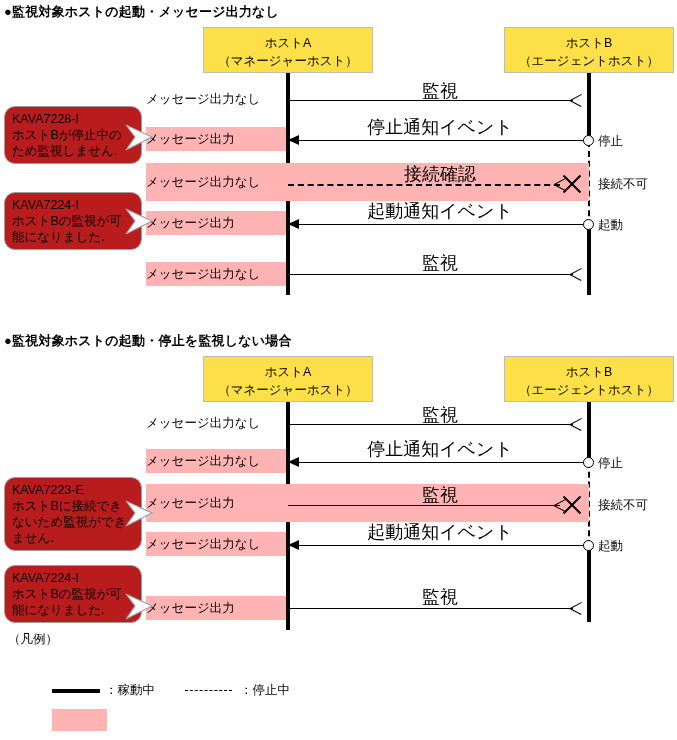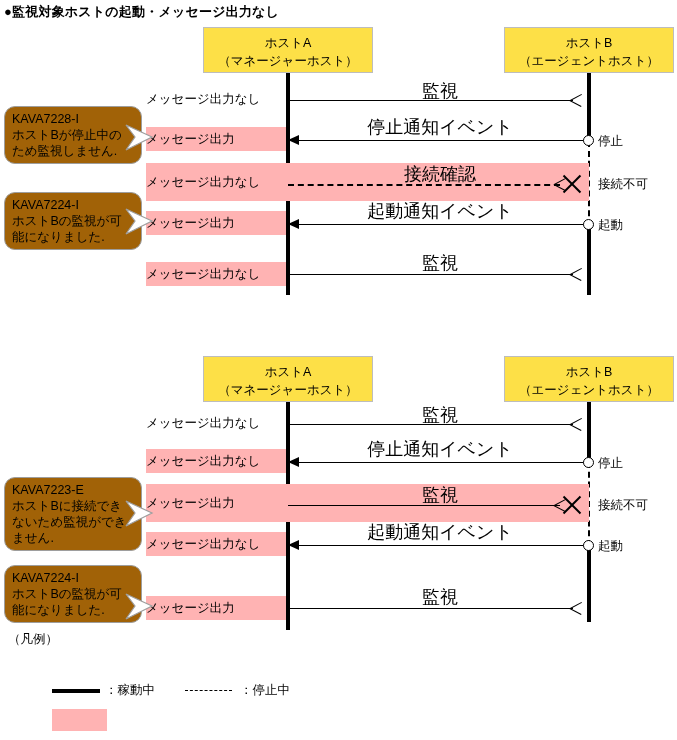--- a/index.html
+++ b/index.html
@@ -137,21 +137,21 @@
     transform-origin:50% 50%;
   }
   .xmark:before{transform:rotate(45deg);}
   .xmark:after{transform:rotate(-45deg);}
 
   
   .callout{
     position:absolute;
     border:1.3px solid #9e9e9e;
     border-radius:11px;
-    background:#a16207;
+    background:#b91c1c;
     box-sizing:border-box;
     font-size:12.5px;
     line-height:16px;
     padding:4px 7px 4px 7px;
     white-space:pre-line;
   }
   
   .callout-tail{
     position:absolute;
     overflow:visible;
@@ -242,20 +242,21 @@
     </svg>
 
     <div class="callout" style="left:4px;top:192px;width:138px;height:58px;">KAVA7224-I
 ホストBの監視が可
 能になりました.</div>
     <svg class="callout-tail" style="left:126px;top:209px;" width="28" height="26">
       <polygon points="0,0 26,12 0,25 9,12" fill="#ffffff" stroke="#9e9e9e" stroke-width="1.2"></polygon>
     </svg>
   </div>
 
+  <div class="sec-title" style="left:4px;top:333px;">●監視対象ホストの起動・停止を監視しない場合</div>
 
   <div class="diagram">
 
     <div class="actor-box" style="left:203px;top:356px;width:170px;height:46px;">
       <span class="l1">ホストA</span>
       <span class="l2">（マネージャーホスト）</span>
     </div>
     <div class="actor-box" style="left:504px;top:356px;width:170px;height:46px;">
       <span class="l1">ホストB</span>
       <span class="l2">（エージェントホスト）</span>

